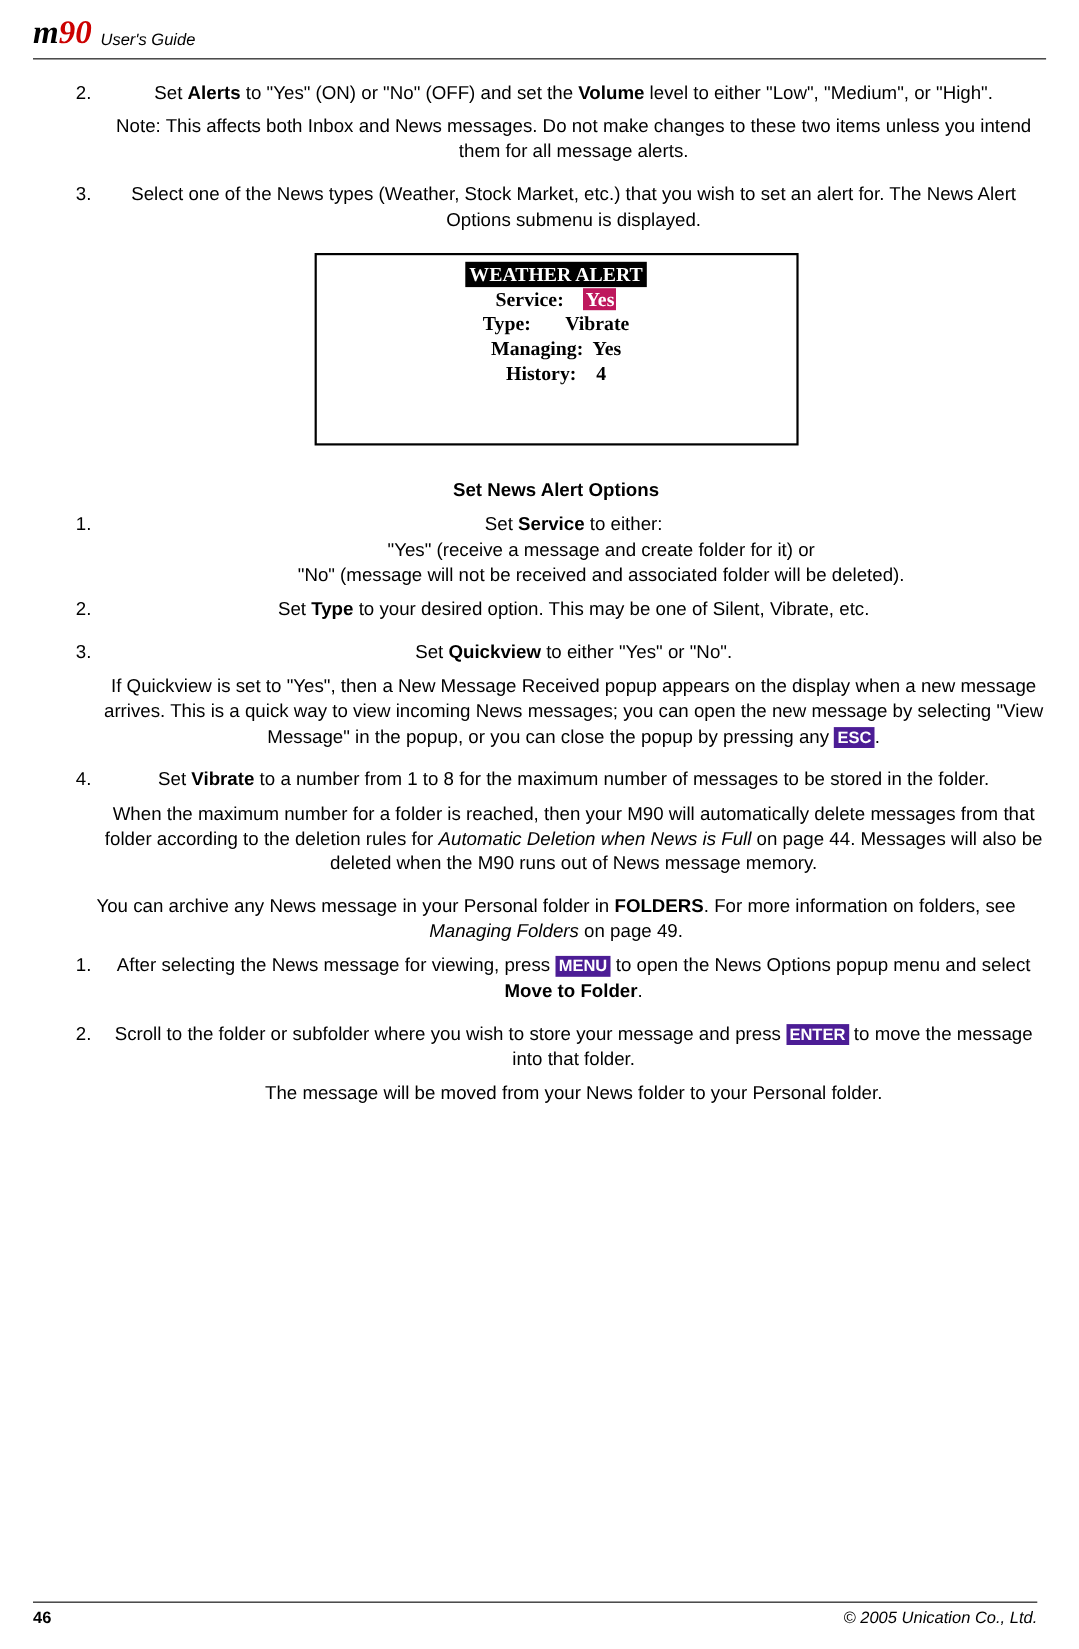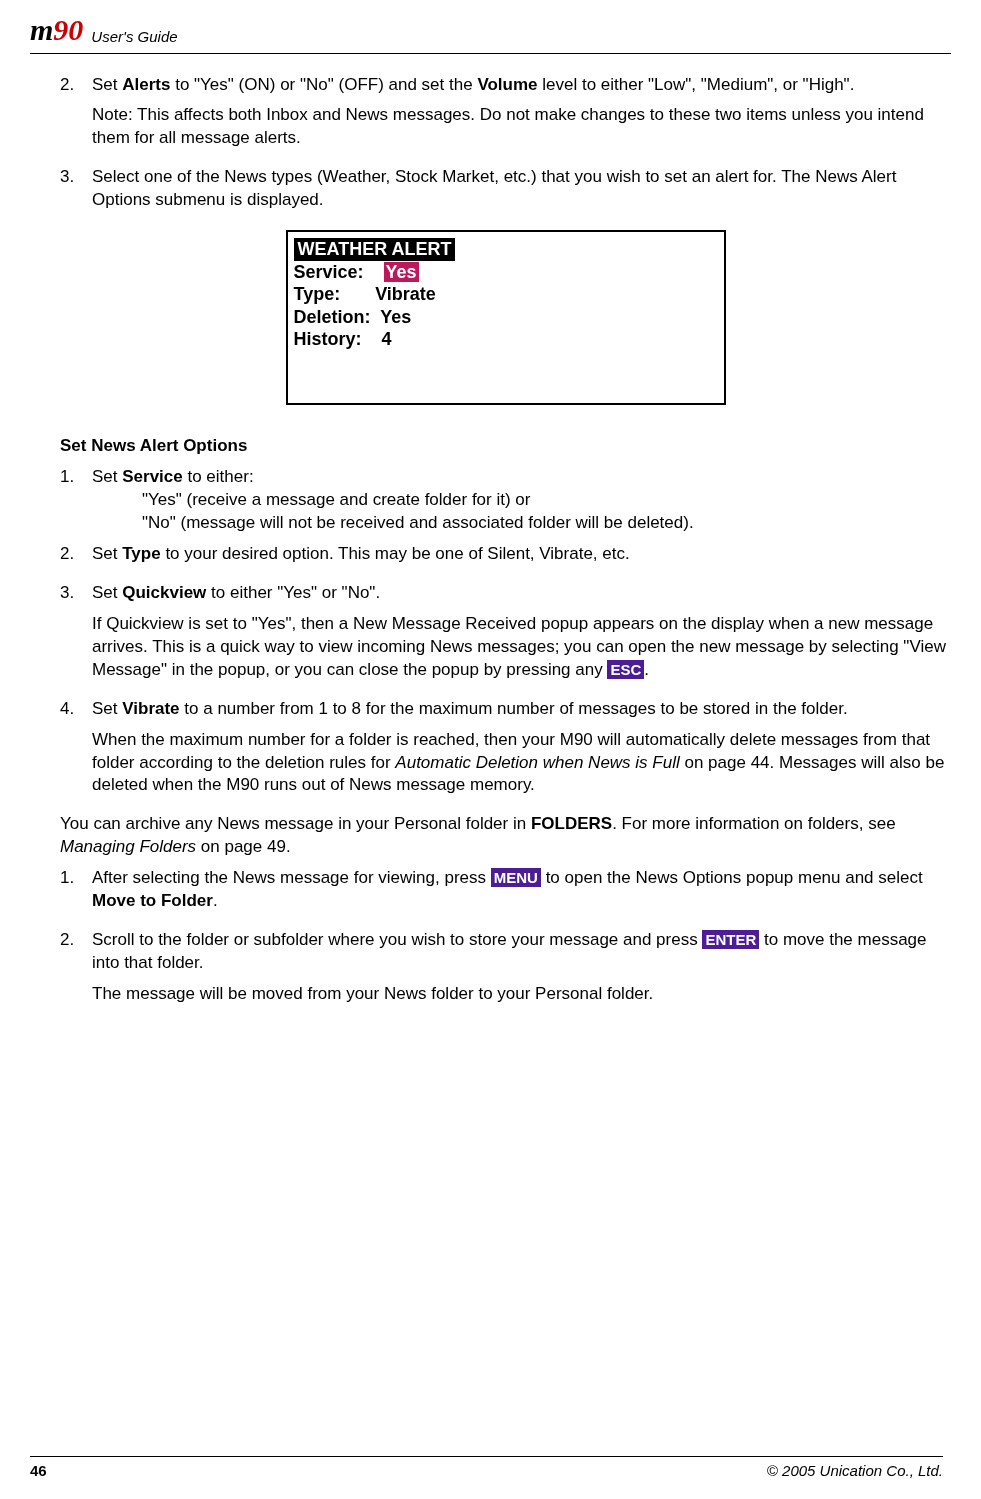--- a/index.html
+++ b/index.html
@@ -1,32 +1,32 @@
 <!DOCTYPE html>
 <html><head>
   <meta charset="utf-8">
   <style>
     * { box-sizing: border-box; margin: 0; padding: 0; }
     body { font-family: Arial, Helvetica, sans-serif; font-size: 17px; line-height: 1.35; width: 981px; margin: 0 auto; background: #fff; color: #000; }
-    .page { padding: 0 30px; min-height: 1499px; position: relative; }
+    .page { padding: 0 30px; min-height: 1499px; position: relative; text-align: center; }
     .header { display: flex; align-items: flex-end; border-bottom: 1.5px solid #000; padding: 10px 0 2px 0; }
     .logo { font-family: 'Brush Script MT', cursive; font-size: 30px; font-weight: bold; font-style: italic; }
     .logo .m { color: #000; }
     .logo .ninety { color: #c00; }
     .header-title { font-size: 15px; font-style: italic; margin-left: 8px; padding-bottom: 3px; }
     .content { padding: 20px 0 0 30px; }
     .ol-item { display: flex; margin-bottom: 8px; }
     .ol-num { min-width: 32px; }
     .ol-body { flex: 1; }
     .para { margin-bottom: 8px; }
     .sub-para { margin-top: 8px; }
     .indent { padding-left: 50px; }
     .bold { font-weight: bold; }
     .italic { font-style: italic; }
-    .screen-box { border: 2px solid #000; width: 440px; height: 175px; margin: 8px auto 18px auto; padding: 6px; font-family: Liberation Sans, sans-serif; font-size: 18px; font-weight: bold; line-height: 1.25; margin-top: 10px; margin-bottom: 30px; }
+    .screen-box { border: 2px solid #000; width: 440px; height: 175px; margin: 8px auto 18px auto; padding: 6px; font-family: Liberation Serif, serif; font-size: 18px; font-weight: bold; line-height: 1.25; margin-top: 10px; margin-bottom: 30px; }
     .screen-title { background: #000; color: #fff; display: inline-block; padding: 0 4px; }
     .screen-row { white-space: pre; }
     .hl { background: #be185d; color: #fff; padding: 0 2px; }
     .key { background: #4c1d95; color: #fff; padding: 1px 3px; font-weight: bold; font-size: 15px; }
     .section-heading { font-weight: bold; margin: 18px 0 8px 0; }
     .h2-row { display: flex; font-weight: bold; font-size: 19px; margin: 35px 0 18px 0; margin-left: -30px; }
     .h2-num { min-width: 50px; }
     .footer { position: absolute; bottom: 18px; left: 30px; right: 38px; border-top: 1.5px solid #000; padding-top: 4px; display: flex; justify-content: space-between; font-size: 15px; }
     .footer .pg { font-weight: bold; }
     .footer .cr { font-style: italic; }
@@ -52,21 +52,21 @@
 
     <div class="ol-item">
       <div class="ol-num">3.</div>
       <div class="ol-body para">Select one of the News types (Weather, Stock Market, etc.) that you wish to set an alert for. The News Alert Options submenu is displayed.</div>
     </div>
 
     <div class="screen-box">
       <div><span class="screen-title"> WEATHER ALERT </span></div>
       <div class="screen-row"><span>Service:    </span><span class="hl">Yes</span></div>
       <div class="screen-row">Type:       Vibrate</div>
-      <div class="screen-row">Deletion:  Yes</div>
+      <div class="screen-row">Managing:  Yes</div>
       <div class="screen-row">History:    4</div>
     </div>
 
     <div class="section-heading">Set News Alert Options</div>
 
     <div class="ol-item">
       <div class="ol-num">1.</div>
       <div class="ol-body">
         <div><span>Set </span><span class="bold">Service</span><span> to either:</span></div>
         <div class="indent">"Yes" (receive a message and create folder for it) or</div>

